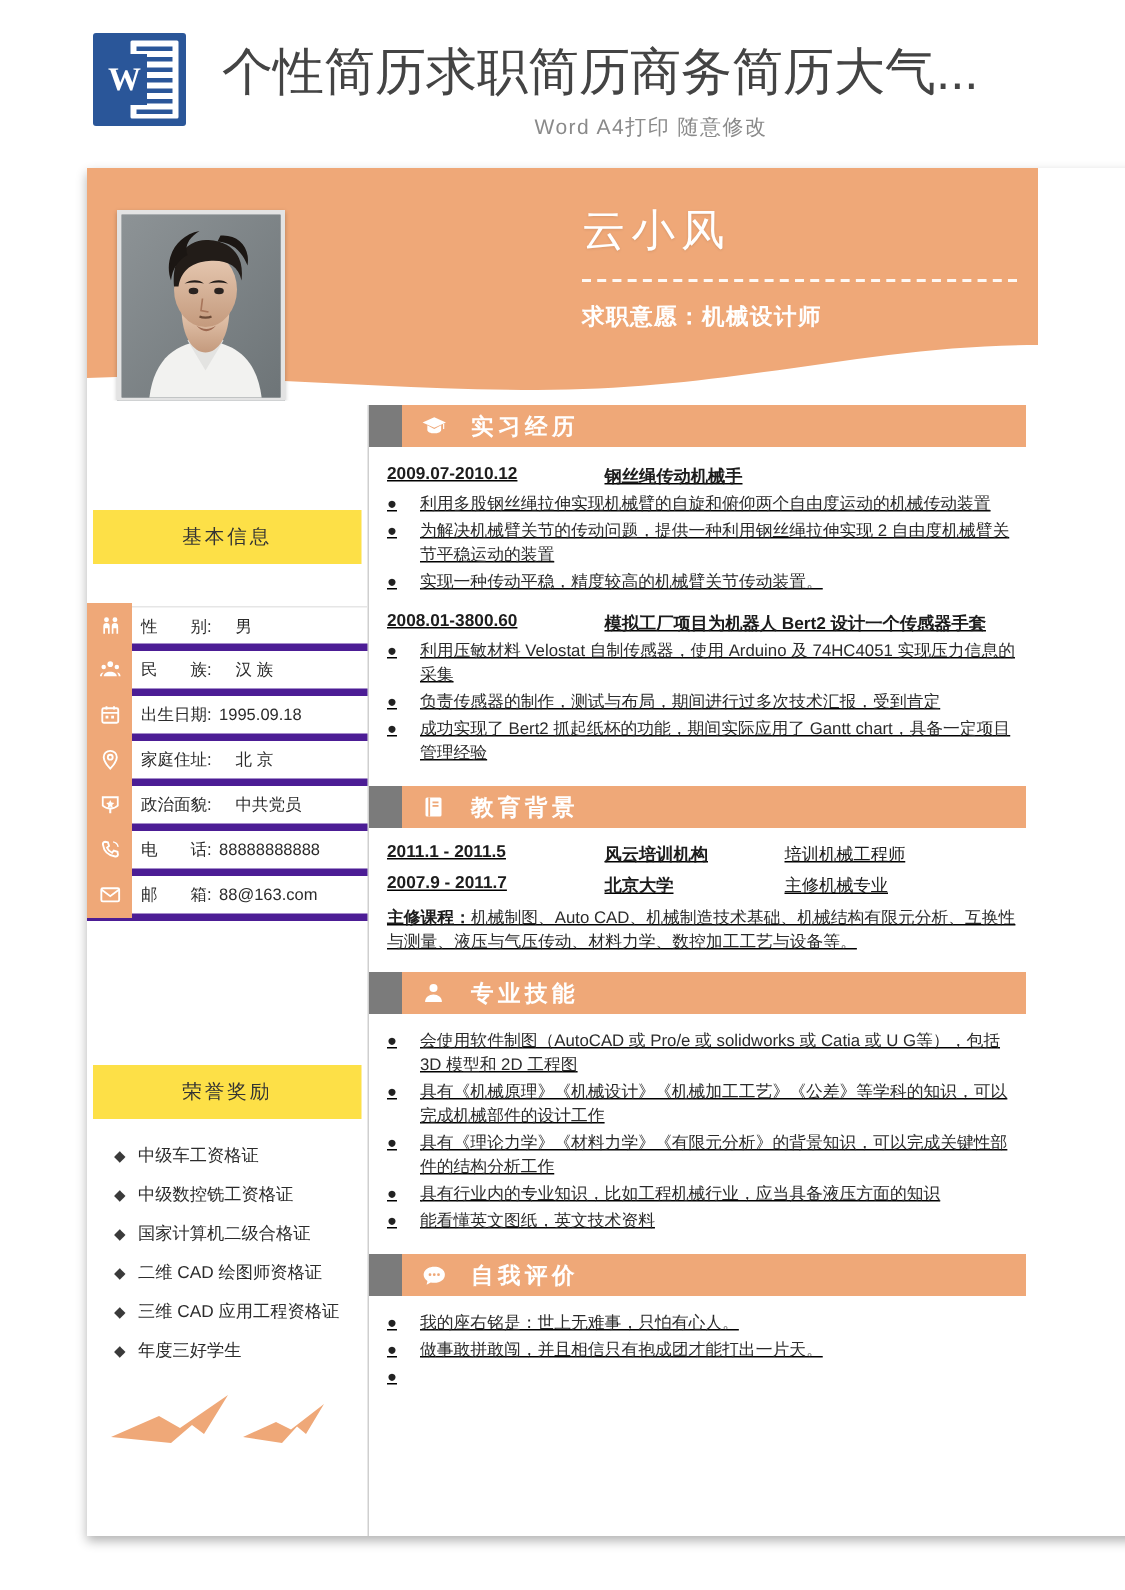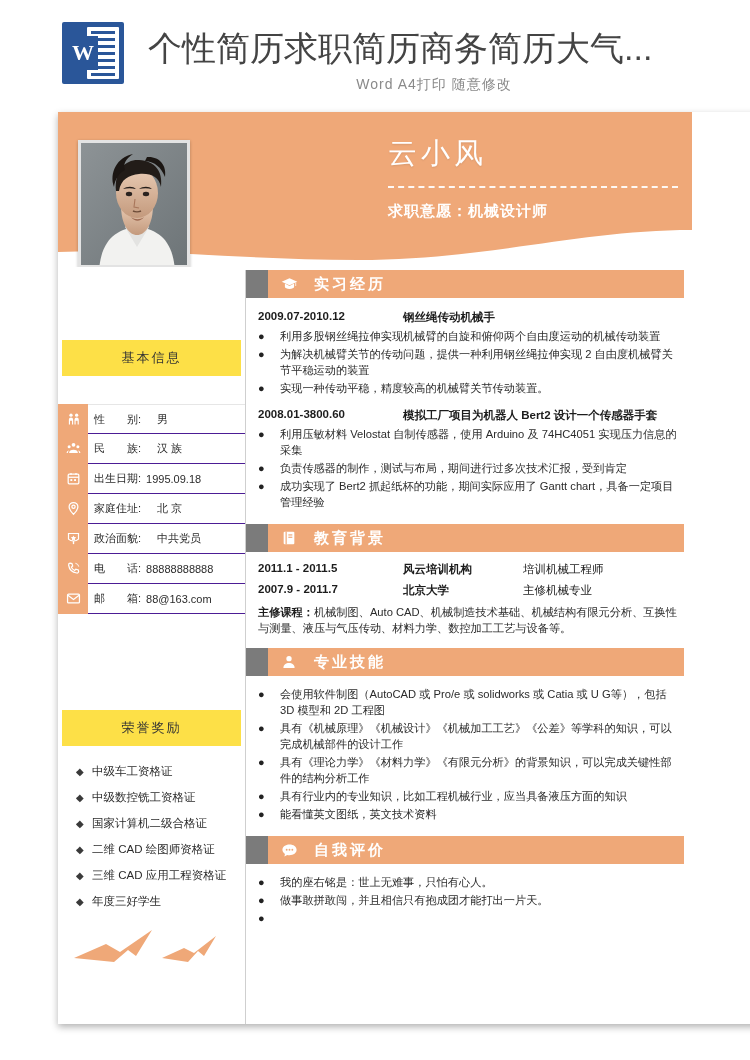--- a/index.html
+++ b/index.html
@@ -86,21 +86,21 @@
     margin:0 4px; height:36px; background:#fde047;
     display:flex; align-items:center; justify-content:center;
     font-size:13px; color:#333333; letter-spacing:2px;
   }
   .side-title.t1 { margin-top:70px; }
   .side-title.t2 { margin-top:96px; }
 
   .info-list { margin-top:28px; position:relative; }
   .info-row {
     position:relative; display:flex; align-items:center;
-    height:30px; border-bottom:1px solid #4c1d95;
+    height:30px; border-bottom:5px solid #4c1d95;
   }
   .info-row:first-child { border-top:1px solid #e6e6e6; }
   .info-icon {
     width:30px; height:30px; flex:0 0 30px; background:#efa878;
     display:flex; align-items:center; justify-content:center;
   }
   .info-icon svg { display:block; }
   .info-label {
     font-size:11px; color:#2b2b2b; margin-left:6px;
     white-space:pre; letter-spacing:0px;
@@ -115,21 +115,21 @@
     font-size:11.5px; color:#2b2b2b;
   }
   .honor-item .dia {
     flex:0 0 16px; color:#3a3a3a; font-size:10px; line-height:15px;
   }
   .honor-item .txt { line-height:15px; }
 
   .birds { position:absolute; left:12px; bottom:46px; width:170px; height:52px; }
 
   
-  .main { position:absolute; left:188px; top:158px; width:446px; height:754px; }
+  .main { position:absolute; left:188px; top:158px; width:446px; height:754px;text-decoration:underline; }
 
   .sec-head { position:relative; height:28px; margin:0 0 0 0; }
   .sec-head .gray { position:absolute; left:0; top:0; width:22px; height:28px; background:#7b7b7b; }
   .sec-head .orange {
     position:absolute; left:22px; top:0; right:8px; height:28px; background:#efa878;
     display:flex; align-items:center;
   }
   .sec-head .sicon { width:30px; display:flex; align-items:center; justify-content:center; margin-left:6px;}
   .sec-head .stext {
     font-size:15px; color:#ffffff; font-weight:bold; letter-spacing:3px; margin-left:10px;

